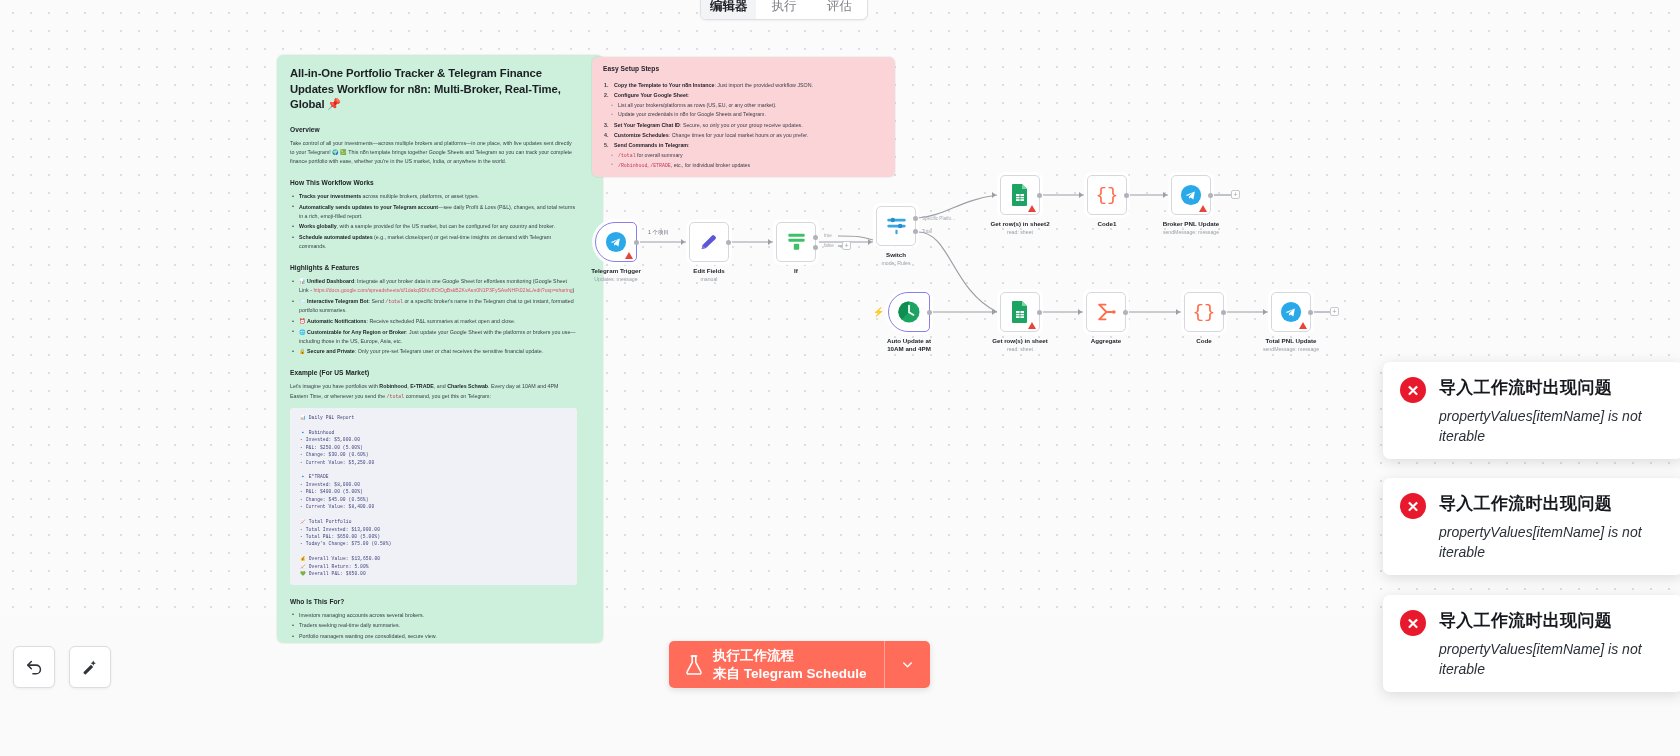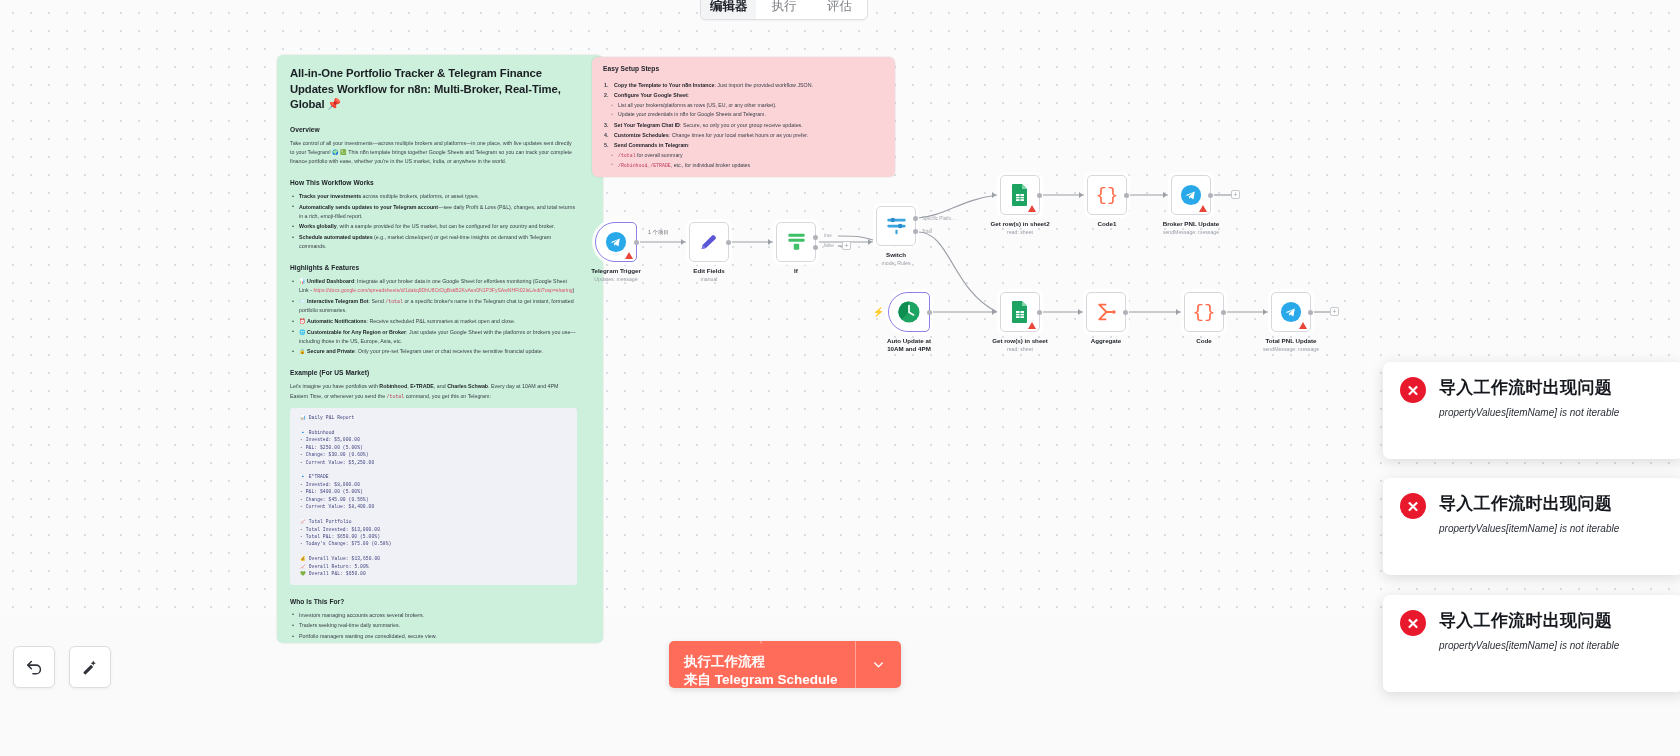--- a/index.html
+++ b/index.html
@@ -199,21 +199,20 @@
     position: absolute; left: 669px; top: 641px;
     display: flex; height: 47px;
     border-radius: 5px; overflow: hidden;
     box-shadow: 0 2px 6px rgba(0,0,0,.12);
   }
   .exec-main {
     background: #ff6d5a; color: #fff;
     display: flex; align-items: center; gap: 9px;
     padding: 0 17px 0 15px;
     cursor: pointer;
-    flex-direction: column;
   }
   .exec-lines { display: flex; flex-direction: column; line-height: 1.28; }
   .exec-l1 { font-size: 13.5px; font-weight: 600; }
   .exec-l2 { font-size: 13.5px; font-weight: 600; }
   .exec-caret {
     width: 46px; background: #ff6d5a;
     border-left: 1px solid rgba(255,255,255,.38);
     display: flex; align-items: center; justify-content: center;
     cursor: pointer;
   }
@@ -233,21 +232,21 @@
     background: #e8192c; border-radius: 50%;
     display: flex; align-items: center; justify-content: center;
     color: #fff; font-size: 15px; font-weight: 600; line-height: 1;
     margin-top: 1px;
   }
   .toast-title {
     font-size: 17px; font-weight: 700; color: #15181d;
     white-space: nowrap; letter-spacing: .3px;
   }
   .toast-msg {
-    font-size: 10px; font-style: italic; color: #2b3038;
+    font-size: 14px; font-style: italic; color: #2b3038;
     line-height: 1.45; margin-top: 7px;
   }
 </style>
 </head>
 <body>
 
 <div id="app">
 
   <div class="top-tabs">
     <div class="top-tab active">编辑器</div>

